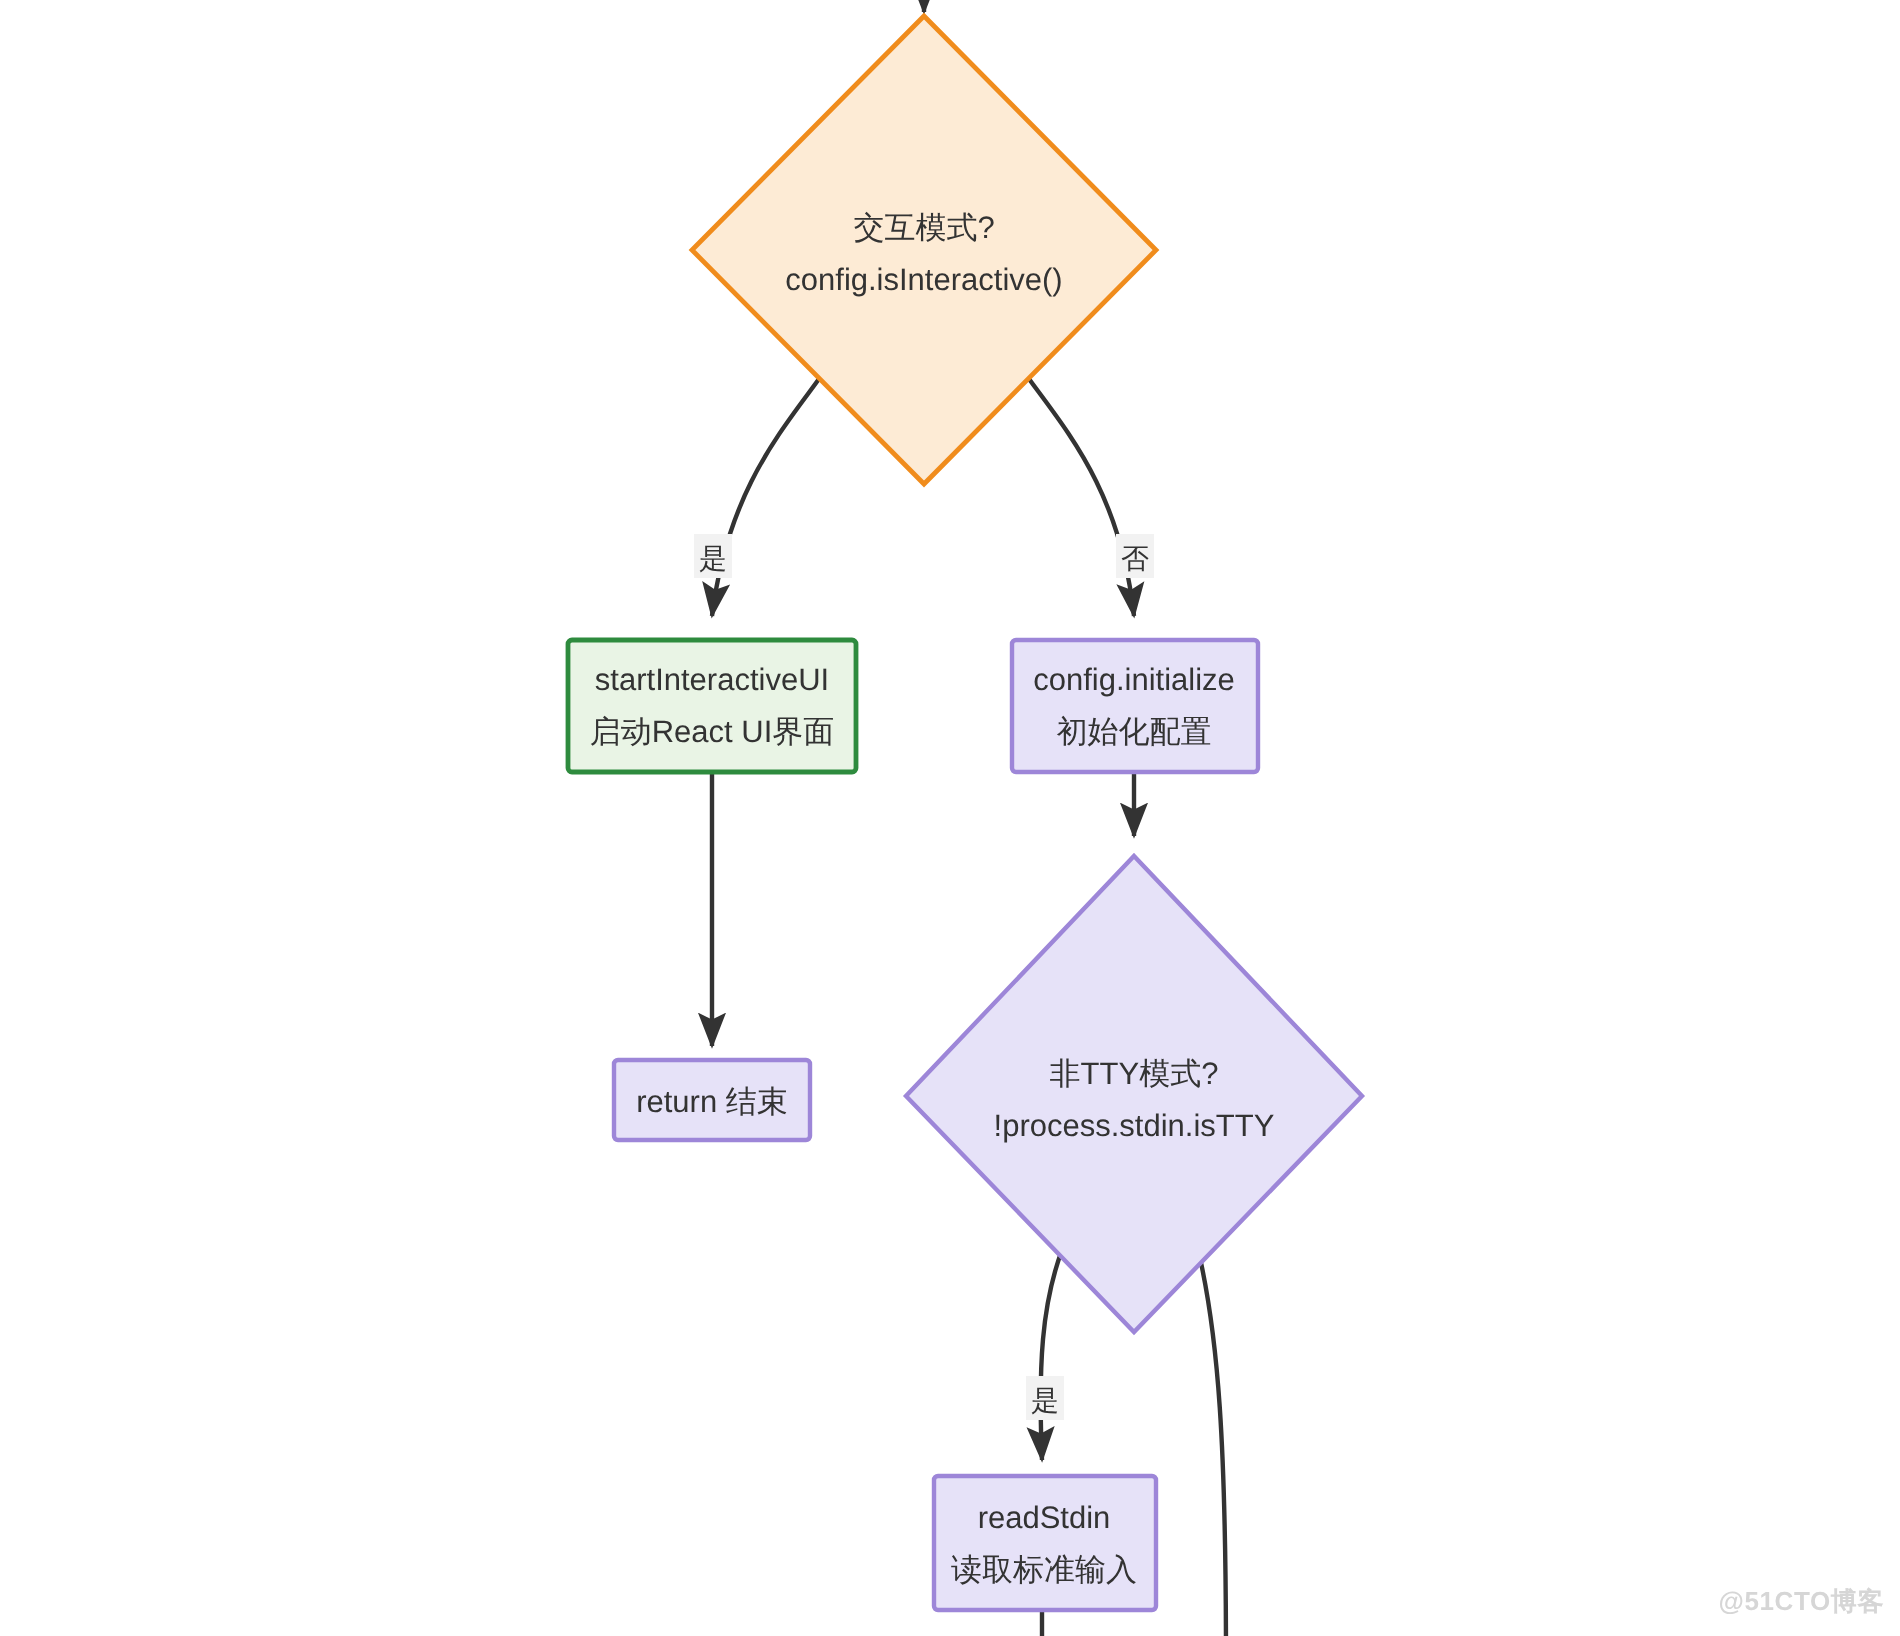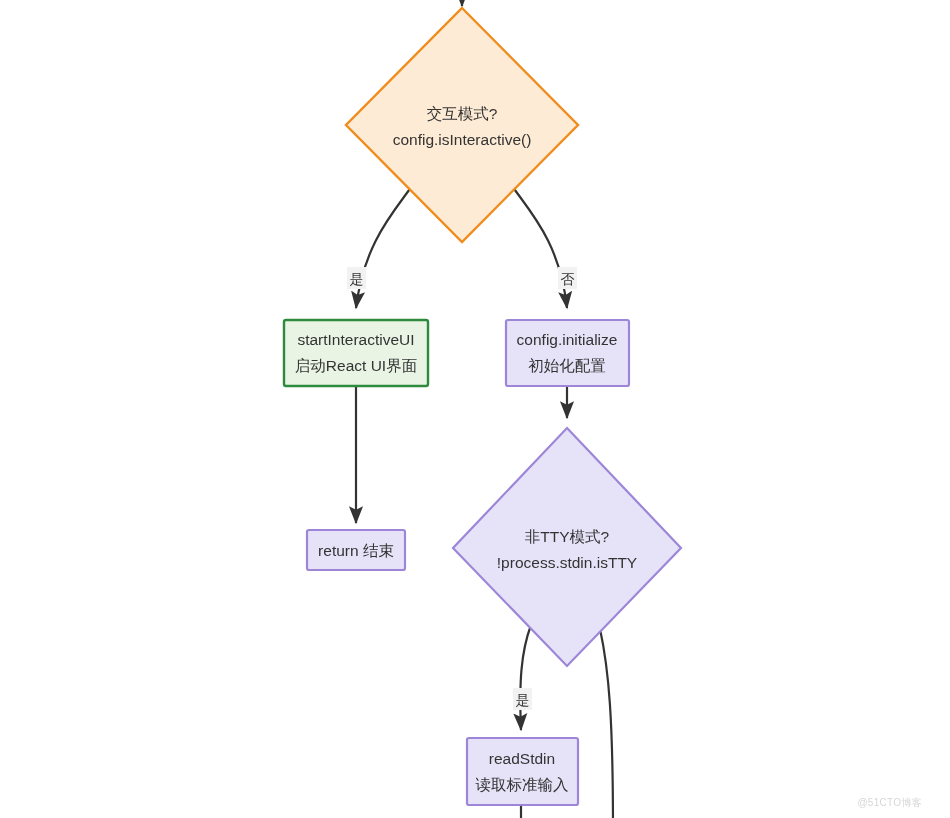--- a/index.html
+++ b/index.html
@@ -32,27 +32,28 @@
     font-size: 14px;
     fill: #333333;
   }
   .edge-path {
     fill: none;
     stroke: #333333;
     stroke-width: 2.2;
   }
   .watermark {
     position: absolute;
-    right: 28px;
+    right: 8px;
     bottom: 8px;
     color: #d6d6d6;
-    font-size: 10px;
+    font-size: 13px;
     font-family: "Liberation Sans", sans-serif;
     letter-spacing: 0.3px;
     user-select: none;
+    font-weight: bold;
   }
 </style>
 </head>
 <body>
 
 <svg id="diagram" viewBox="0 0 950 818" xmlns="http://www.w3.org/2000/svg">
   <defs>
     <marker id="arrowhead" markerWidth="9" markerHeight="9" refX="7.6" refY="3.6" orient="auto" markerUnits="strokeWidth">
       <path d="M0,0.4 L8.2,3.6 L0,6.8 L1.6,3.6 Z" fill="#333333"></path>
     </marker>

